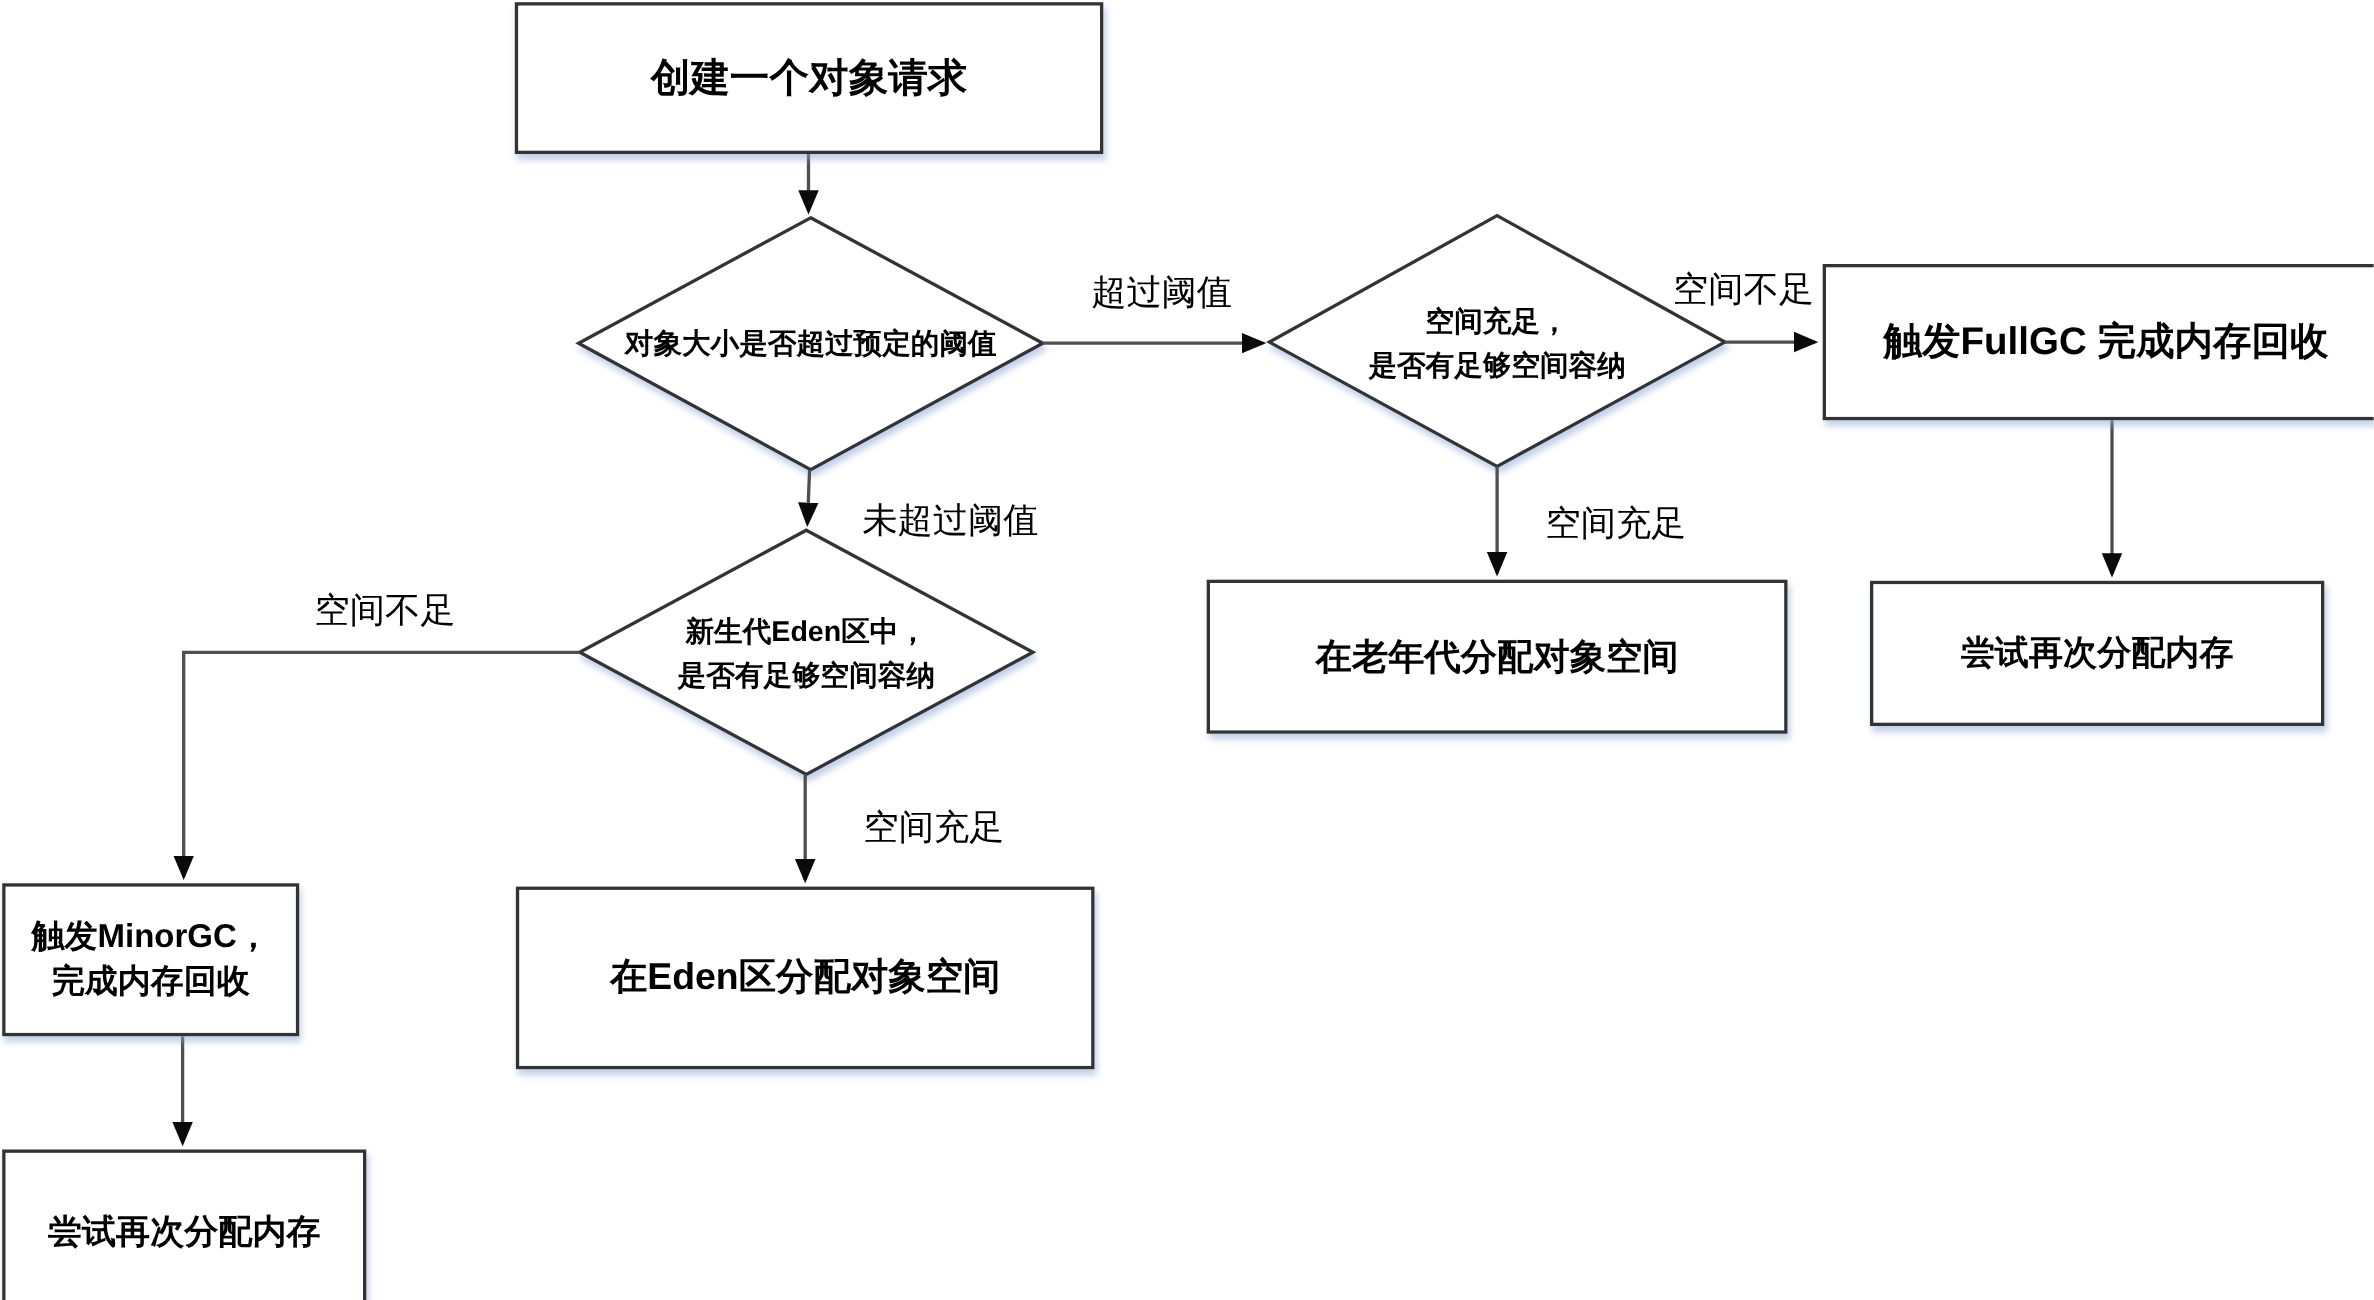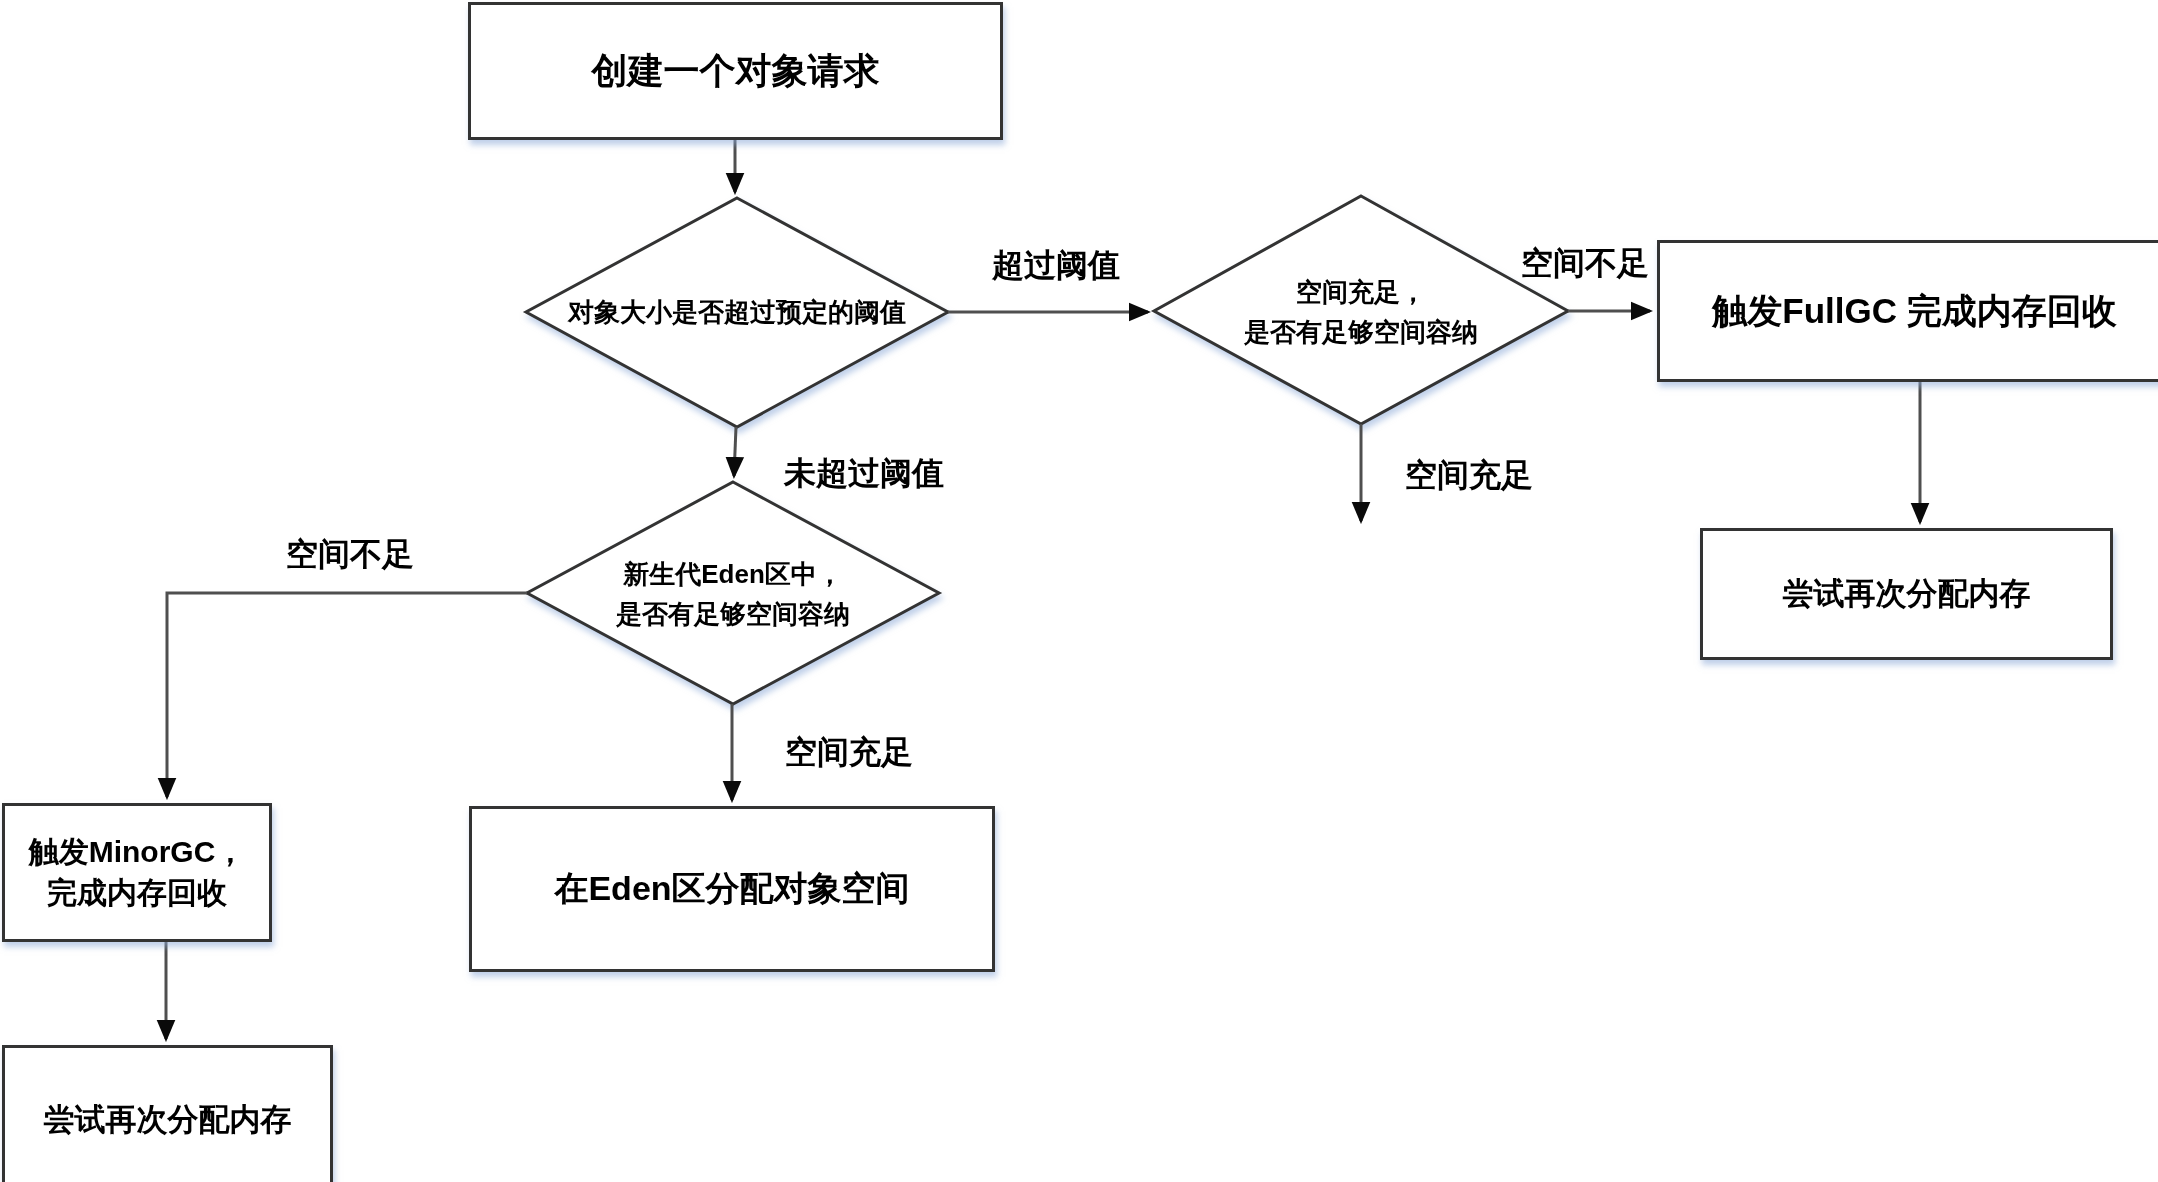--- a/index.html
+++ b/index.html
@@ -25,21 +25,21 @@
     text-align:center;background:#ffffff;border:3px solid var(--border);
     box-shadow:2px 5px 6px rgba(140,170,215,.55);
     font-weight:600;line-height:1.35;box-sizing:border-box;padding:4px 22px;
   }
   .diamond-label{
     position:absolute;display:flex;flex-direction:column;align-items:center;
     justify-content:center;text-align:center;font-size:26px;font-weight:600;
     line-height:1.55;pointer-events:none;
   }
   .edge-label{
-    position:absolute;font-size:32px;font-weight:700;white-space:nowrap;
+    position:absolute;font-size:32px;font-weight:400;white-space:nowrap;
   }
 </style>
 </head>
 <body>
 
 <div class="canvas">
 
   <svg class="wires" viewBox="0 0 2158 1182" xmlns="http://www.w3.org/2000/svg">
     <defs>
       <marker id="arrow" viewBox="0 0 10 10" refX="8.6" refY="5" markerWidth="7.4" markerHeight="7.4" orient="auto-start-reverse">
@@ -63,20 +63,23 @@
   </svg>
 
   <div class="node" style="left:468px;top:2px;width:535px;height:138px;font-size:36px">
     <span>创建一个对象请求</span>
   </div>
 
   <div class="node" style="left:1657px;top:240px;width:515px;height:142px;font-size:35px">
     <span>触发FullGC 完成内存回收</span>
   </div>
 
+  <div class="node" style="left:1097px;top:527px;width:528px;height:140px;font-size:33px">
+    <span>在老年代分配对象空间</span>
+  </div>
 
   <div class="node" style="left:1700px;top:528px;width:413px;height:132px;font-size:31px">
     <span>尝试再次分配内存</span>
   </div>
 
   <div class="node" style="left:2px;top:803px;width:270px;height:139px;font-size:30px">
     <span>触发MinorGC，完成内存回收</span>
   </div>
 
   <div class="node" style="left:469px;top:806px;width:526px;height:166px;font-size:34px">

